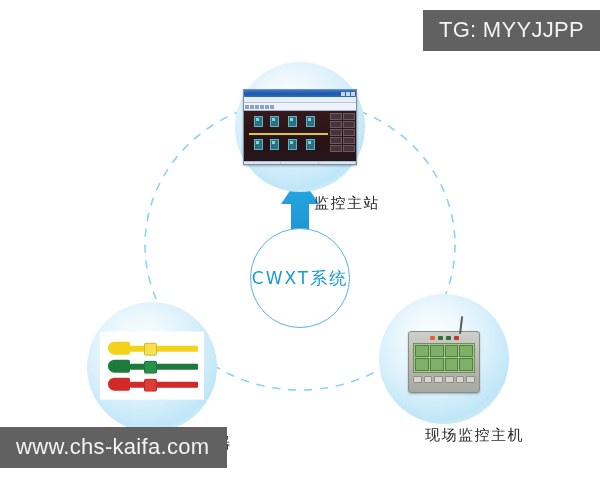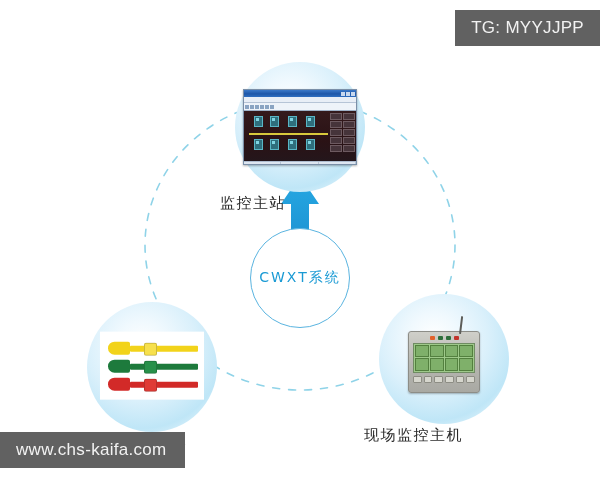--- a/index.html
+++ b/index.html
@@ -21,21 +21,21 @@
     top: 0;
     width: 600px;
     height: 480px;
   }
 
   
   .watermark {
     position: absolute;
     background: #616161;
     color: #f2f2f2;
-    font-size: 17px;
+    font-size: 22px;
     letter-spacing: 0.3px;
     line-height: 1;
     white-space: nowrap;
   }
   #wm-top {
     right: 0;
     top: 10px;
     padding: 9px 16px 10px 16px;
   }
   #wm-bottom {
@@ -60,21 +60,21 @@
     left: 0;
     top: 0;
     width: 600px;
     height: 480px;
   }
 
   
   .node {
     position: absolute;
     width: 160px;
-    text-align: left;
+    text-align: right;
   }
   .node-disc {
     position: relative;
     width: 130px;
     height: 130px;
     margin: 0 auto;
     border-radius: 50%;
     background: radial-gradient(circle at 42% 34%,
                 #ffffff 0%,
                 #f0f9fe 22%,
@@ -319,21 +319,21 @@
     height: 100px;
     border-radius: 50%;
     background: #ffffff;
     border: 1px solid #5ab4e0;
     display: flex;
     align-items: center;
     justify-content: center;
     box-sizing: border-box;
   }
   #hub-label {
-    font-size: 14px;
+    font-size: 17px;
     color: #1a9ad4;
     letter-spacing: 2px;
     white-space: nowrap;
     font-family: "DejaVu Sans", "Liberation Sans", sans-serif;
   }
 </style>
 </head>
 <body>
 
 <div id="stage">

